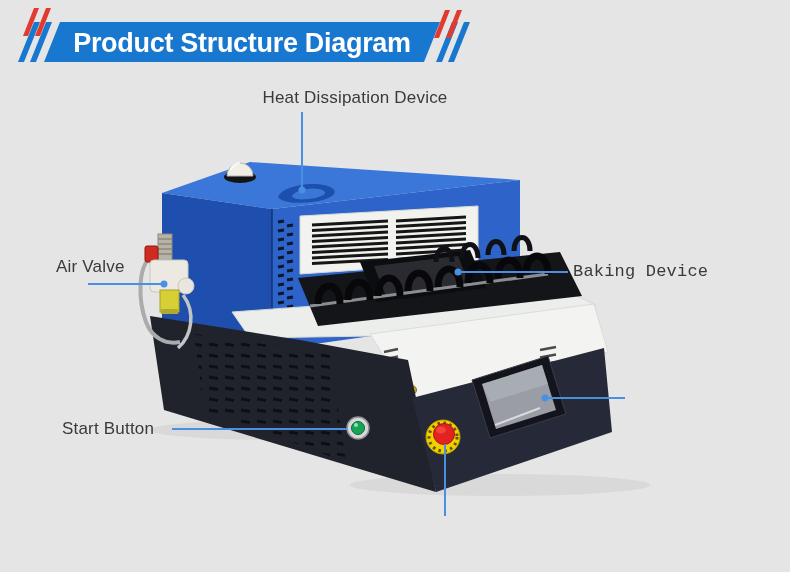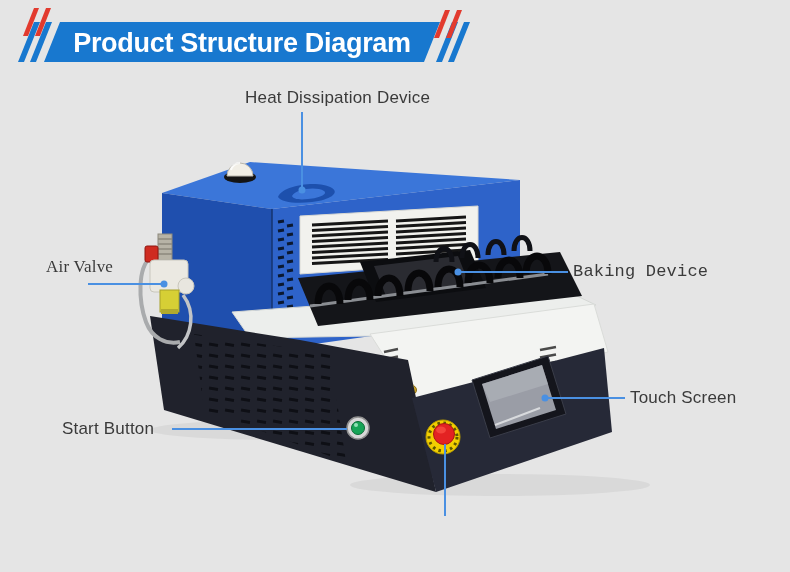--- a/index.html
+++ b/index.html
@@ -1,20 +1,20 @@
 <!DOCTYPE html>
 <html><head>
 <meta charset="utf-8">
 <style>
   html,body{margin:0;padding:0;background:#ffffff;}
   .stage{position:relative;width:790px;height:572px;background:#e5e5e5;overflow:hidden;
          font-family:"Liberation Sans",sans-serif;}
   .stage svg{position:absolute;left:0;top:0;}
   .part-label{position:absolute;font-size:17px;color:#3a3a3a;letter-spacing:.2px;white-space:nowrap;}
-  .centered{text-align:left;}
+  .centered{text-align:center;}
   .banner-title-text{font-family:"Liberation Sans",sans-serif;font-weight:bold;letter-spacing:-.3px;}
 </style>
 </head>
 <body>
 
 <div class="stage">
 
   <svg width="790" height="80" viewBox="0 0 790 80">
     <polygon points="60,22 440,22 424,62 44,62" fill="#1878cf"></polygon>
     <polygon points="34,22 40,22 24,62 18,62" fill="#1878cf"></polygon>
@@ -146,18 +146,17 @@
     </g>
     <g fill="#4a90e2">
       <circle cx="302" cy="190" r="3.5"></circle>
       <circle cx="164" cy="284" r="3.5"></circle>
       <circle cx="458" cy="272" r="3.5"></circle>
       <circle cx="545" cy="398" r="3.5"></circle>
     </g>
   </svg>
 
   <div class="part-label centered" style="left:245px;top:88px;width:220px;">Heat Dissipation Device</div>
-  <div class="part-label" style="left:46px;top:257px;font-family:Liberation Serif, serif;">Air Valve</div>
+  <div class="part-label" style="left:56px;top:257px;">Air Valve</div>
   <div class="part-label" style="left:573px;top:262px;font-family:Liberation Mono, monospace;">Baking Device</div>
-  <div class="part-label" style="left:630px;top:388px;">Touch Screen</div>
   <div class="part-label" style="left:62px;top:419px;">Start Button</div>
 
 </div>
 
 </body></html>

